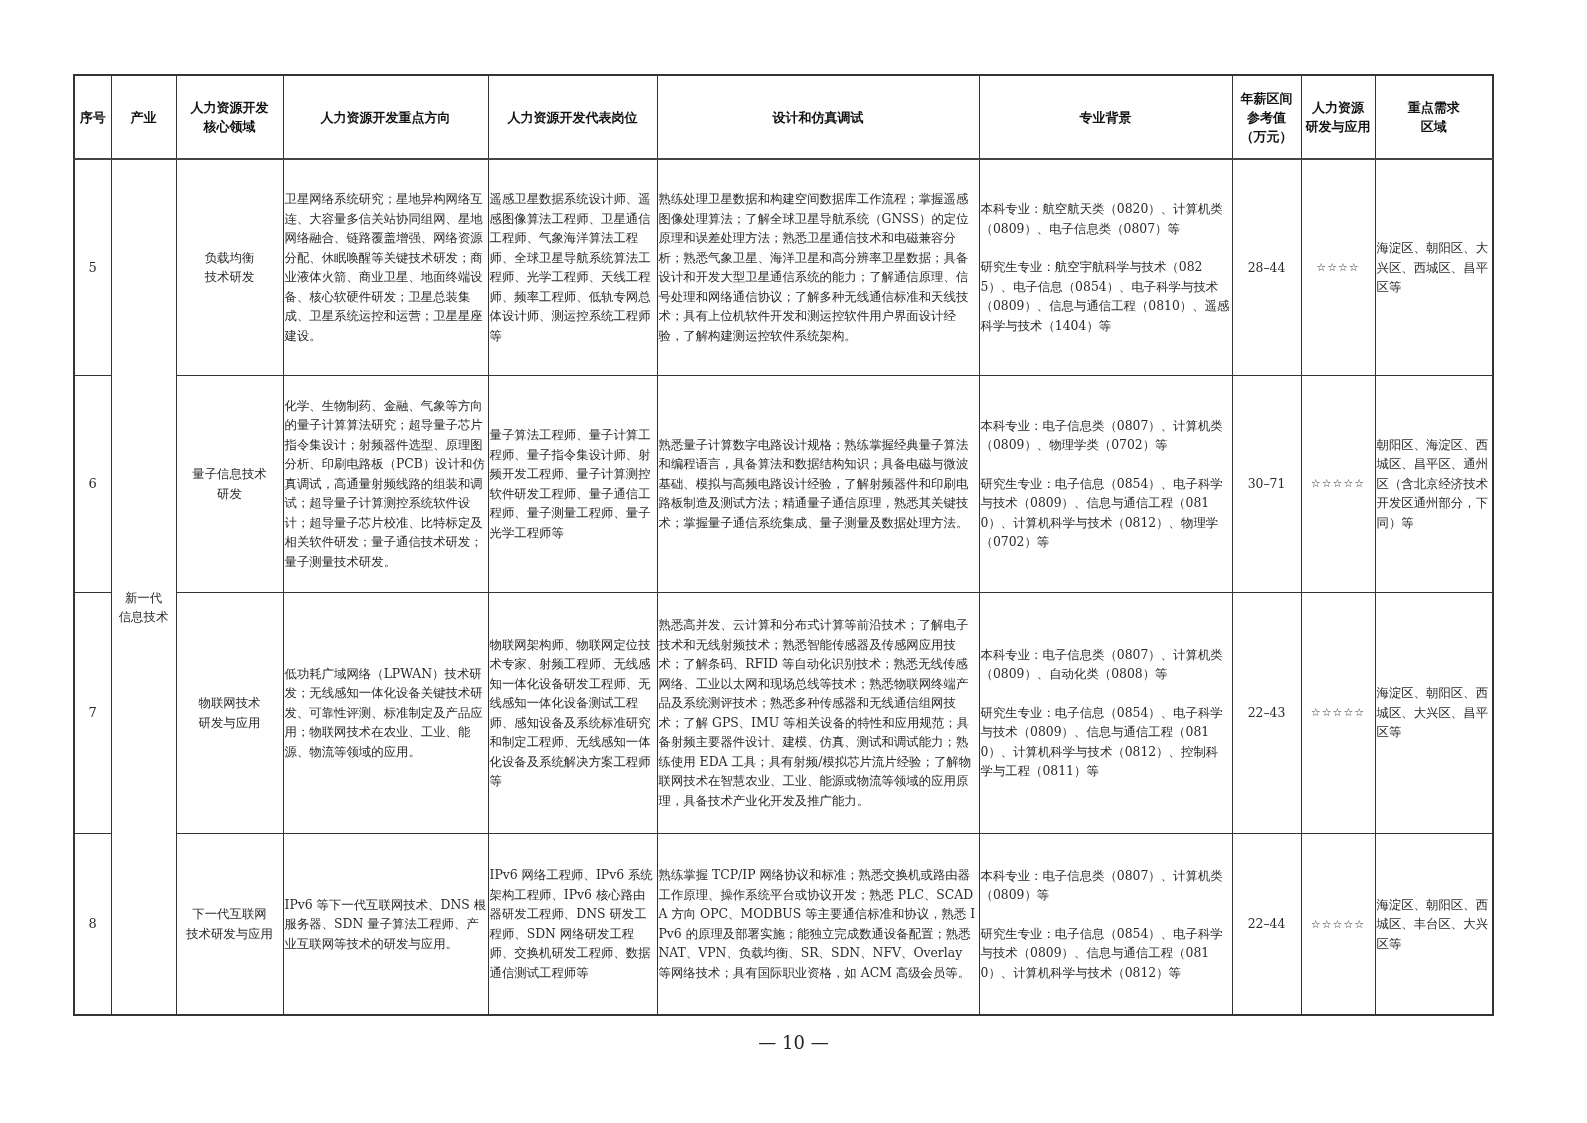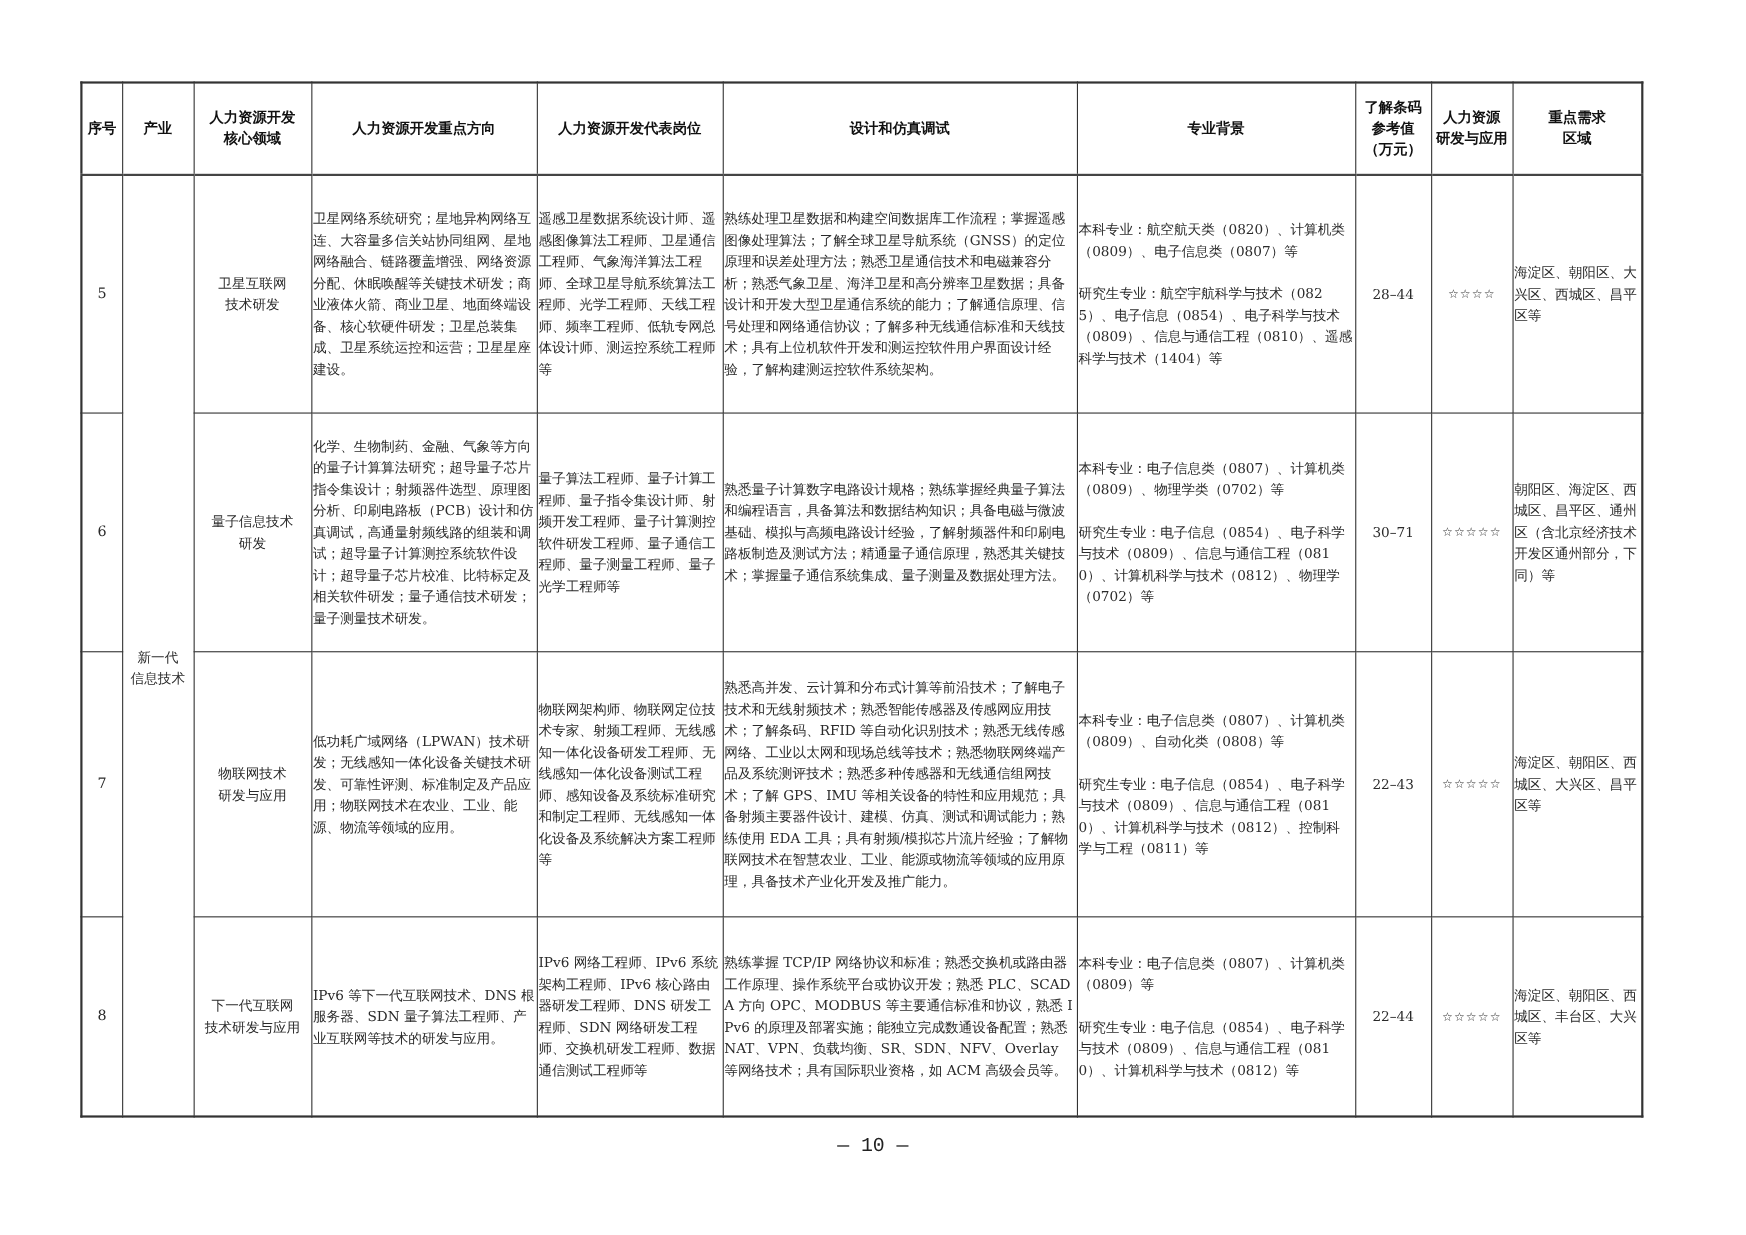--- a/index.html
+++ b/index.html
@@ -69,21 +69,20 @@
     .row-7 { height: 241px; }
     .row-8 { height: 182px; }
     .page-number {
       position: absolute;
       left: 0;
       width: 1587px;
       top: 1032px;
       text-align: center;
       font-size: 18px;
       color: #222222;
-      font-family: Liberation Mono, monospace;
     }
   </style>
 </head>
 <body>
 
 <table class="page-table">
   <colgroup>
     <col style="width:37px">
     <col style="width:65px">
     <col style="width:107px">
@@ -113,21 +112,21 @@
       <th>
           <div class="cell-inner">人力资源开发代表岗位</div>
         </th>
       <th>
           <div class="cell-inner">设计和仿真调试</div>
         </th>
       <th>
           <div class="cell-inner">专业背景</div>
         </th>
       <th>
-          <div class="cell-inner">了解条码
+          <div class="cell-inner">年薪区间
 参考值
 （万元）</div>
         </th>
       <th>
           <div class="cell-inner">人力资源
 研发与应用</div>
         </th>
       <th>
           <div class="cell-inner">重点需求
 区域</div>
@@ -136,21 +135,21 @@
   </thead>
   <tbody>
 
     <tr class="row-5">
       <td class="center num"><span>5</span></td>
       <td class="center" rowspan="4" style="vertical-align: middle; margin-left: 22px;">
         <div class="cell-inner" style="padding-top: 40px;">新一代
 信息技术</div>
       </td>
       <td class="center">
-          <div class="cell-inner">卫星互联网
+          <div class="cell-inner">负载均衡
 技术研发</div>
         </td>
       <td>
           <div class="cell-inner">卫星网络系统研究；星地异构网络互连、大容量多信关站协同组网、星地网络融合、链路覆盖增强、网络资源分配、休眠唤醒等关键技术研发；商业液体火箭、商业卫星、地面终端设备、核心软硬件研发；卫星总装集成、卫星系统运控和运营；卫星星座建设。</div>
         </td>
       <td>
           <div class="cell-inner">遥感卫星数据系统设计师、遥感图像算法工程师、卫星通信工程师、气象海洋算法工程师、全球卫星导航系统算法工程师、光学工程师、天线工程师、频率工程师、低轨专网总体设计师、测运控系统工程师等</div>
         </td>
       <td>
           <div class="cell-inner">熟练处理卫星数据和构建空间数据库工作流程；掌握遥感图像处理算法；了解全球卫星导航系统（GNSS）的定位原理和误差处理方法；熟悉卫星通信技术和电磁兼容分析；熟悉气象卫星、海洋卫星和高分辨率卫星数据；具备设计和开发大型卫星通信系统的能力；了解通信原理、信号处理和网络通信协议；了解多种无线通信标准和天线技术；具有上位机软件开发和测运控软件用户界面设计经验，了解构建测运控软件系统架构。</div>

